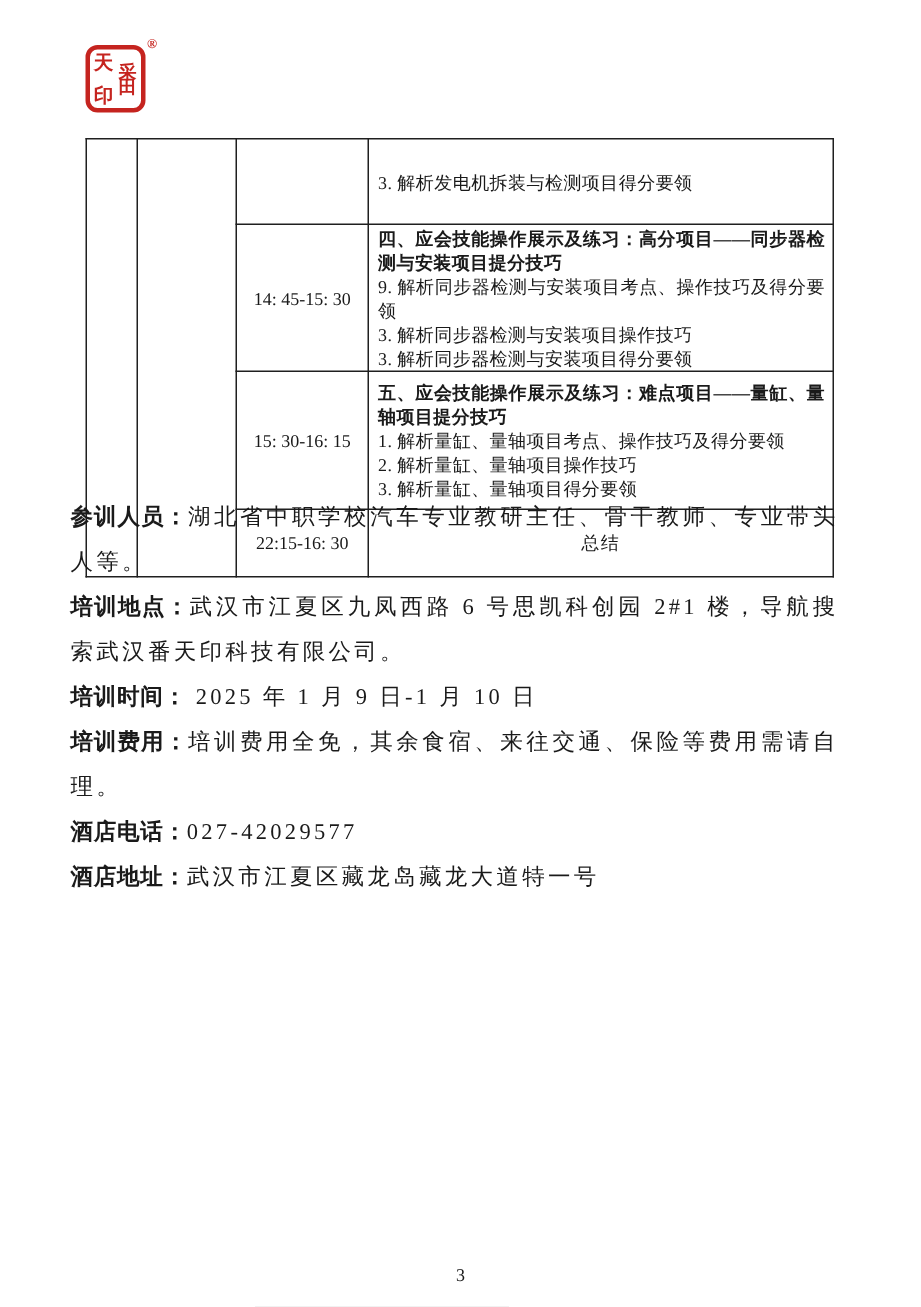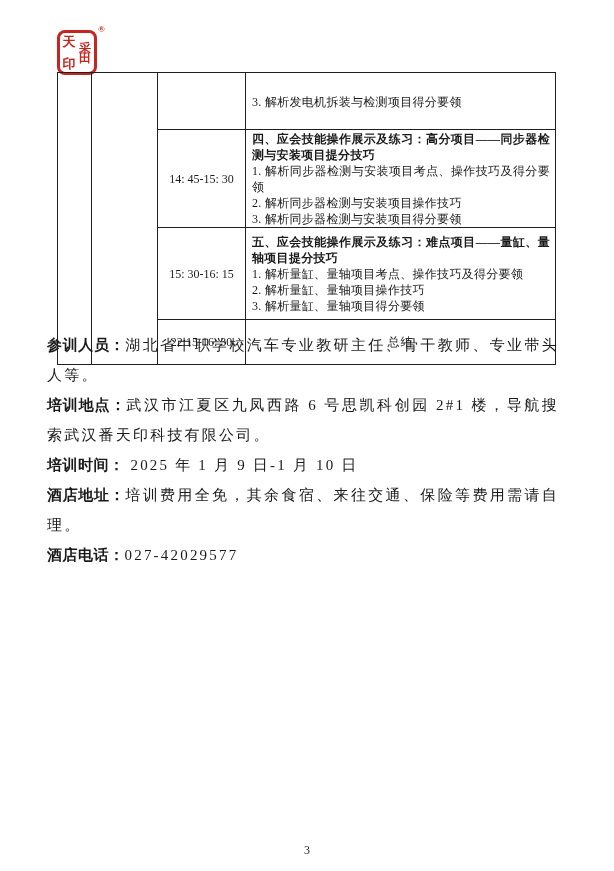--- a/index.html
+++ b/index.html
@@ -32,21 +32,21 @@
     font-size:13px; line-height:1;
   }
   .seal-col.right { font-size:12px; justify-content:center; }
   .seal-col.right span { margin:-1px 0; }
   .reg {
     position:absolute; left:41px; top:-3px;
     font-size:9px; color:#c5241f; font-weight:bold;
   }
 
   
-  .sched-wrap { position:absolute; left:57px; top:72px; }
+  .sched-wrap { position:absolute; left:57px; top:92px; }
   table.sched {
     border-collapse:collapse; table-layout:fixed;
     width:498px;
     font-size:12px; line-height:16px;
   }
   table.sched td { border:1px solid #1f1f1f; vertical-align:middle; overflow:hidden; }
   td.time { text-align:center; padding:14px 1px; font-size:12px; }
   td.content { vertical-align:top; padding:1px 5px 0 6px; letter-spacing:0.3px; text-align:justify; }
   td.summary-cell { vertical-align:middle; text-align:center; padding:0; letter-spacing:1px; }
   .ttl { font-weight:bold; text-align:justify; }
@@ -105,22 +105,22 @@
           <td rowspan="4"></td>
           <td class="time"></td>
           <td class="content">
             <div class="item">3. 解析发电机拆装与检测项目得分要领</div>
           </td>
         </tr>
         <tr class="r2">
           <td class="time">14: 45-15: 30</td>
           <td class="content">
             <div class="ttl">四、应会技能操作展示及练习：高分项目——同步器检测与安装项目提分技巧</div>
-            <div class="item">1. 解析同步器检测与安装项目考点、操作技巧及得分要领</div>
-            <div class="item">2. 解析同步器检测与安装项目操作技巧</div>
+            <div class="item">9. 解析同步器检测与安装项目考点、操作技巧及得分要领</div>
+            <div class="item">3. 解析同步器检测与安装项目操作技巧</div>
             <div class="item">3. 解析同步器检测与安装项目得分要领</div>
           </td>
         </tr>
         <tr class="r3">
           <td class="time">15: 30-16: 15</td>
           <td class="content">
             <div class="ttl">五、应会技能操作展示及练习：难点项目——量缸、量轴项目提分技巧</div>
             <div class="item">1. 解析量缸、量轴项目考点、操作技巧及得分要领</div>
             <div class="item">2. 解析量缸、量轴项目操作技巧</div>
             <div class="item">3. 解析量缸、量轴项目得分要领</div>
@@ -131,19 +131,20 @@
           <td class="summary-cell">总结</td>
         </tr>
       </tbody>
     </table>
   </div>
 
   <div class="info">
     <p><span class="lbl">参训人员：</span><span>湖北省中职学校汽车专业教研主任、骨干教师、专业带头人等。</span></p>
     <p><span class="lbl">培训地点：</span><span>武汉市江夏区九凤西路 6 号思凯科创园 2#1 楼，导航搜索武汉番天印科技有限公司。</span></p>
     <p><span class="lbl">培训时间：</span><span> 2025 年 1 月 9 日-1 月 10 日</span></p>
-    <p><span class="lbl">酒店地址：</span><span>培训费用全免，其余食宿、来往交通、保险等费用需请自理。</span></p>
+    <p><span class="lbl">培训费用：</span><span>培训费用全免，其余食宿、来往交通、保险等费用需请自理。</span></p>
     <p><span class="lbl">酒店电话：</span><span>027-42029577</span></p>
+    <p><span class="lbl">酒店地址：</span><span>武汉市江夏区藏龙岛藏龙大道特一号</span></p>
   </div>
 
   <div class="pageno">3</div>
 
 </div>
 
 </body></html>

